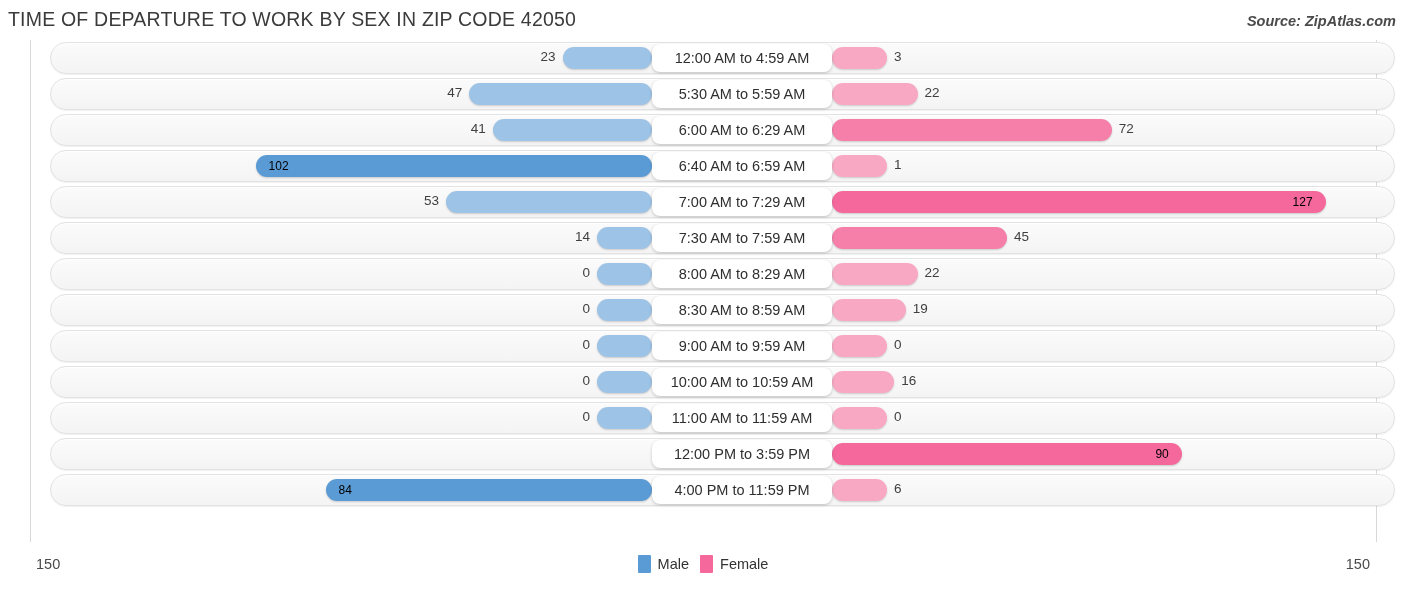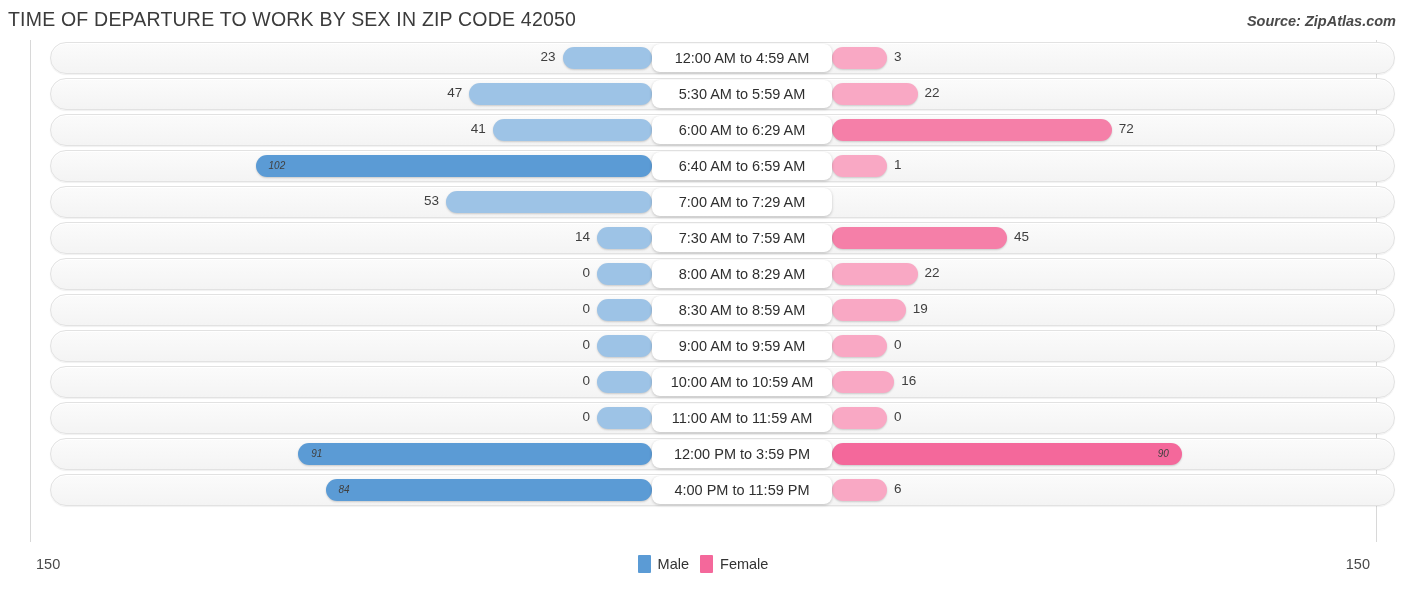--- a/index.html
+++ b/index.html
@@ -55,22 +55,22 @@
     position: absolute;
     top: 7px; height: 22px;
     border-radius: 11px;
     box-shadow: 0 1px 2px rgba(0,0,0,.18);
     display: flex; align-items: center;
   }
   .bar.male   { justify-content: flex-start; }
   .bar.female { justify-content: flex-end; }
 
   .bar .inner-val {
-    font-size: 10px; color: #404040; padding: 0 13px;
-    white-space: nowrap; line-height: 1; font-style: italic;
+    font-size: 12px; color: #000000; padding: 0 13px;
+    white-space: nowrap; line-height: 1;
   }
 
   .out-val {
     position: absolute; top: 10px;
     font-size: 13.5px; color: #3f3f3f;
     white-space: nowrap; line-height: 1;
   }
   .out-val.left  { text-align: right; }
   .out-val.right { text-align: left; }
 
@@ -155,20 +155,23 @@
           <div class="out-val right" style="left: 855px;">1</div>
           <div class="bar female" style="left: 793px; width: 55px; background: rgb(249, 168, 196);"></div>
           <div class="cat-label">6:40 AM to 6:59 AM</div>
         </div>
       </div>
       <div class="row">
         <div class="track"></div>
         <div class="bars">
           <div class="out-val left" style="right: 1005.99px;">53</div>
           <div class="bar male" style="left: 407.007px; width: 205.993px; background: rgb(157, 195, 230);"></div>
+          <div class="bar female" style="left: 793px; width: 493.607px; background: rgb(244, 104, 155);">
+            <span class="inner-val">127</span>
+          </div>
           <div class="cat-label">7:00 AM to 7:29 AM</div>
         </div>
       </div>
       <div class="row">
         <div class="track"></div>
         <div class="bars">
           <div class="out-val left" style="right: 855px;">14</div>
           <div class="bar male" style="left: 558px; width: 55px; background: rgb(157, 195, 230);"></div>
           <div class="out-val right" style="left: 974.9px;">45</div>
           <div class="bar female" style="left: 793px; width: 174.9px; background: rgb(245, 127, 168);"></div>
@@ -221,23 +224,20 @@
           <div class="out-val left" style="right: 855px;">0</div>
           <div class="bar male" style="left: 558px; width: 55px; background: rgb(157, 195, 230);"></div>
           <div class="out-val right" style="left: 855px;">0</div>
           <div class="bar female" style="left: 793px; width: 55px; background: rgb(249, 168, 196);"></div>
           <div class="cat-label">11:00 AM to 11:59 AM</div>
         </div>
       </div>
       <div class="row">
         <div class="track"></div>
         <div class="bars">
-          <div class="bar male" style="left: 259.313px; width: 353.687px; background: rgb(91, 155, 213);">
-            <span class="inner-val">91</span>
-          </div>
           <div class="bar female" style="left: 793px; width: 349.8px; background: rgb(244, 104, 155);">
             <span class="inner-val">90</span>
           </div>
           <div class="cat-label">12:00 PM to 3:59 PM</div>
         </div>
       </div>
       <div class="row">
         <div class="track"></div>
         <div class="bars">
           <div class="bar male" style="left: 286.52px; width: 326.48px; background: rgb(91, 155, 213);">

